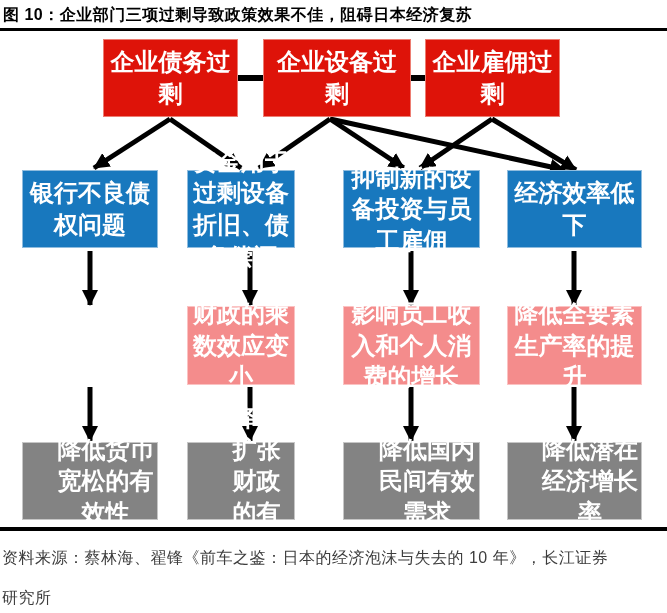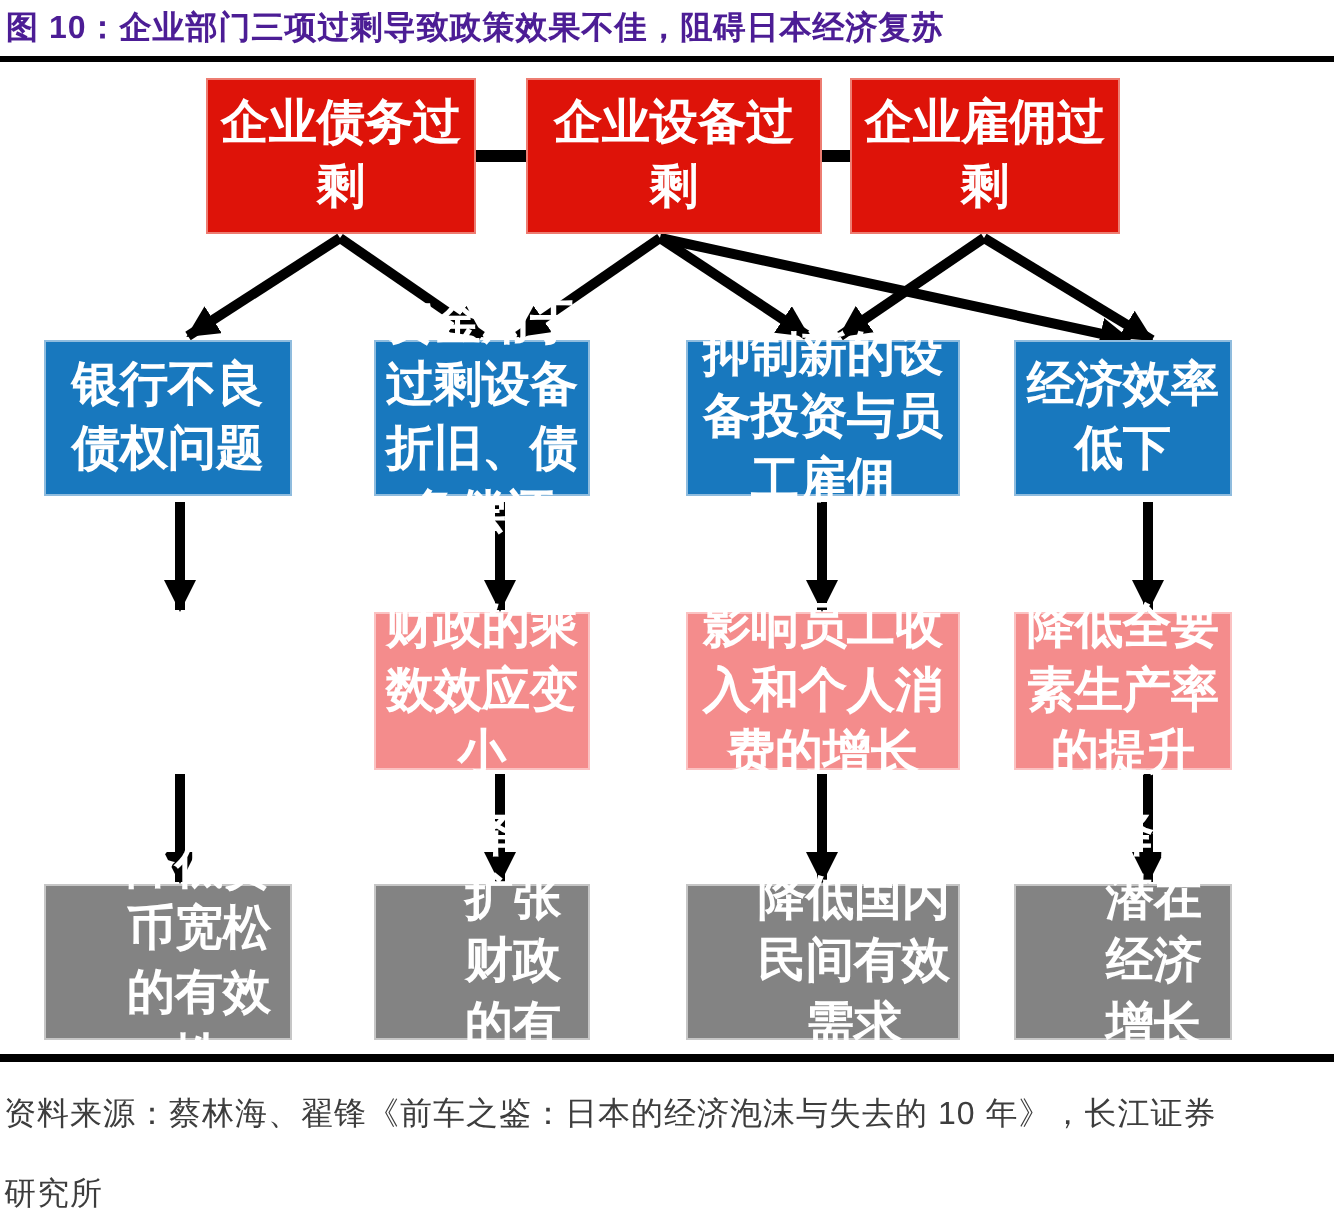--- a/index.html
+++ b/index.html
@@ -1,43 +1,43 @@
 <!DOCTYPE html>
 <html lang="zh" style="--red: #DE1309; --blue: #1878BE; --pink: #F48C8C; --gray: #838383; --arrow: #000000; --box_text: #FFFFFF;"><head>
 <meta charset="utf-8">
 <style>
   html,body{margin:0;padding:0;background:#fff;}
   body{width:667px;height:613px;overflow:hidden;position:relative;
        font-family:"Liberation Sans","DejaVu Sans",sans-serif;}
   .canvas{position:absolute;left:0;top:0;width:667px;height:613px;background:#fff;}
 
   .page-title{position:absolute;left:3px;top:4px;width:660px;
-      font-size:16px;font-weight:bold;color:#4c1d95;letter-spacing:0.5px;line-height:22px;}
+      font-size:16px;font-weight:bold;color:#000000;letter-spacing:0.5px;line-height:22px;}
   .title-rule{position:absolute;left:0;top:28px;width:667px;height:3px;background:#000;}
   .bottom-rule{position:absolute;left:0;top:527px;width:667px;height:4px;background:#000;}
 
   .src{position:absolute;left:2px;top:538px;width:663px;
       font-size:16px;color:#3d3d3d;line-height:40px;letter-spacing:0.5px;}
 
   .box{position:absolute;box-sizing:border-box;display:flex;align-items:center;
       justify-content:center;text-align:center;color:#fff;font-weight:bold;
       font-size:24px;line-height:1.32;padding:2px 3px;word-break:normal;}
   .red {background:var(--red,#DE1309); border:1px solid #ED7D72;}
   .blue{background:var(--blue,#1878BE);border:1px solid #8FBCDE;}
   .pink{background:var(--pink,#F48C8C);border:1px solid #FBC2C2;}
   .gray{background:var(--gray,#838383);border:1px solid #C6C6C6;padding-left:34px;}
 
   
   .p-red1{left:103px;top:39px;width:135px;height:78px;}
   .p-red2{left:263px;top:39px;width:148px;height:78px;}
   .p-red3{left:425px;top:39px;width:135px;height:78px;}
-  .c1{left:22px; width:124px;}
+  .c1{left:22px; width:136px;}
   .c2{left:187px;width:108px;}
   .c3{left:343px;width:137px;}
-  .c4{left:507px;width:109px;}
+  .c4{left:507px;width:135px;}
   .r-blue{top:170px;height:78px;}
   .r-pink{top:306px;height:79px;}
   .r-gray{top:442px;height:78px;}
 
   .arrow-layer{position:absolute;left:0;top:0;width:667px;height:613px;pointer-events:none;}
   .arrow-layer line{stroke:var(--arrow,#000);}
 </style>
 </head>
 <body>
 

